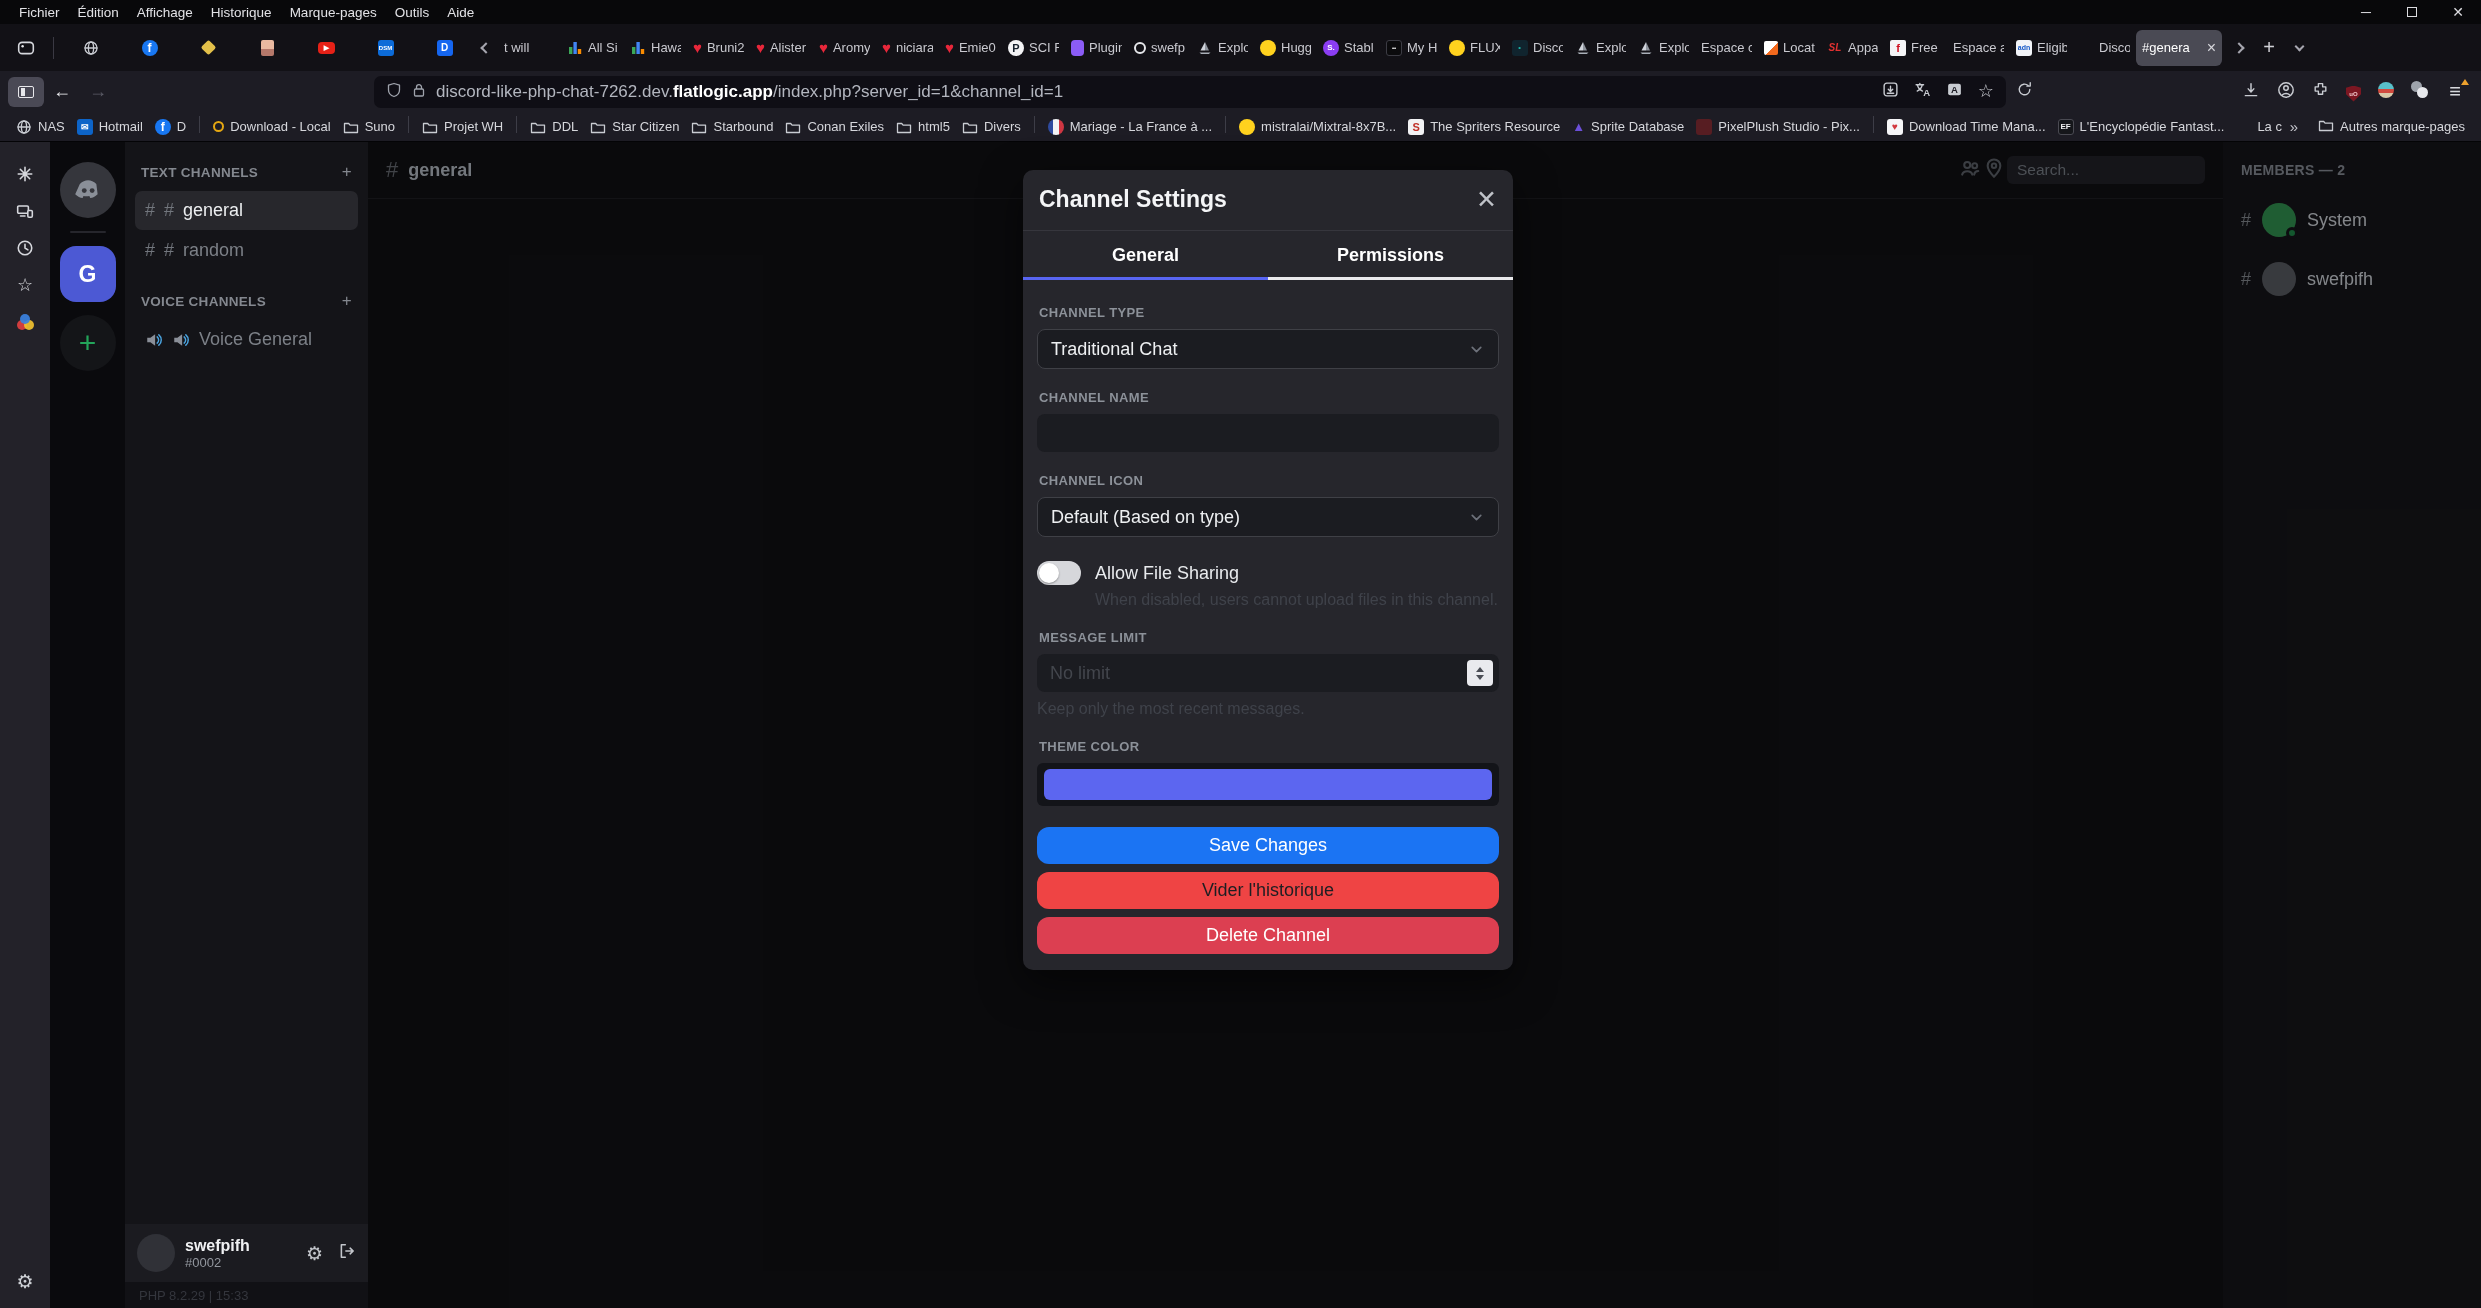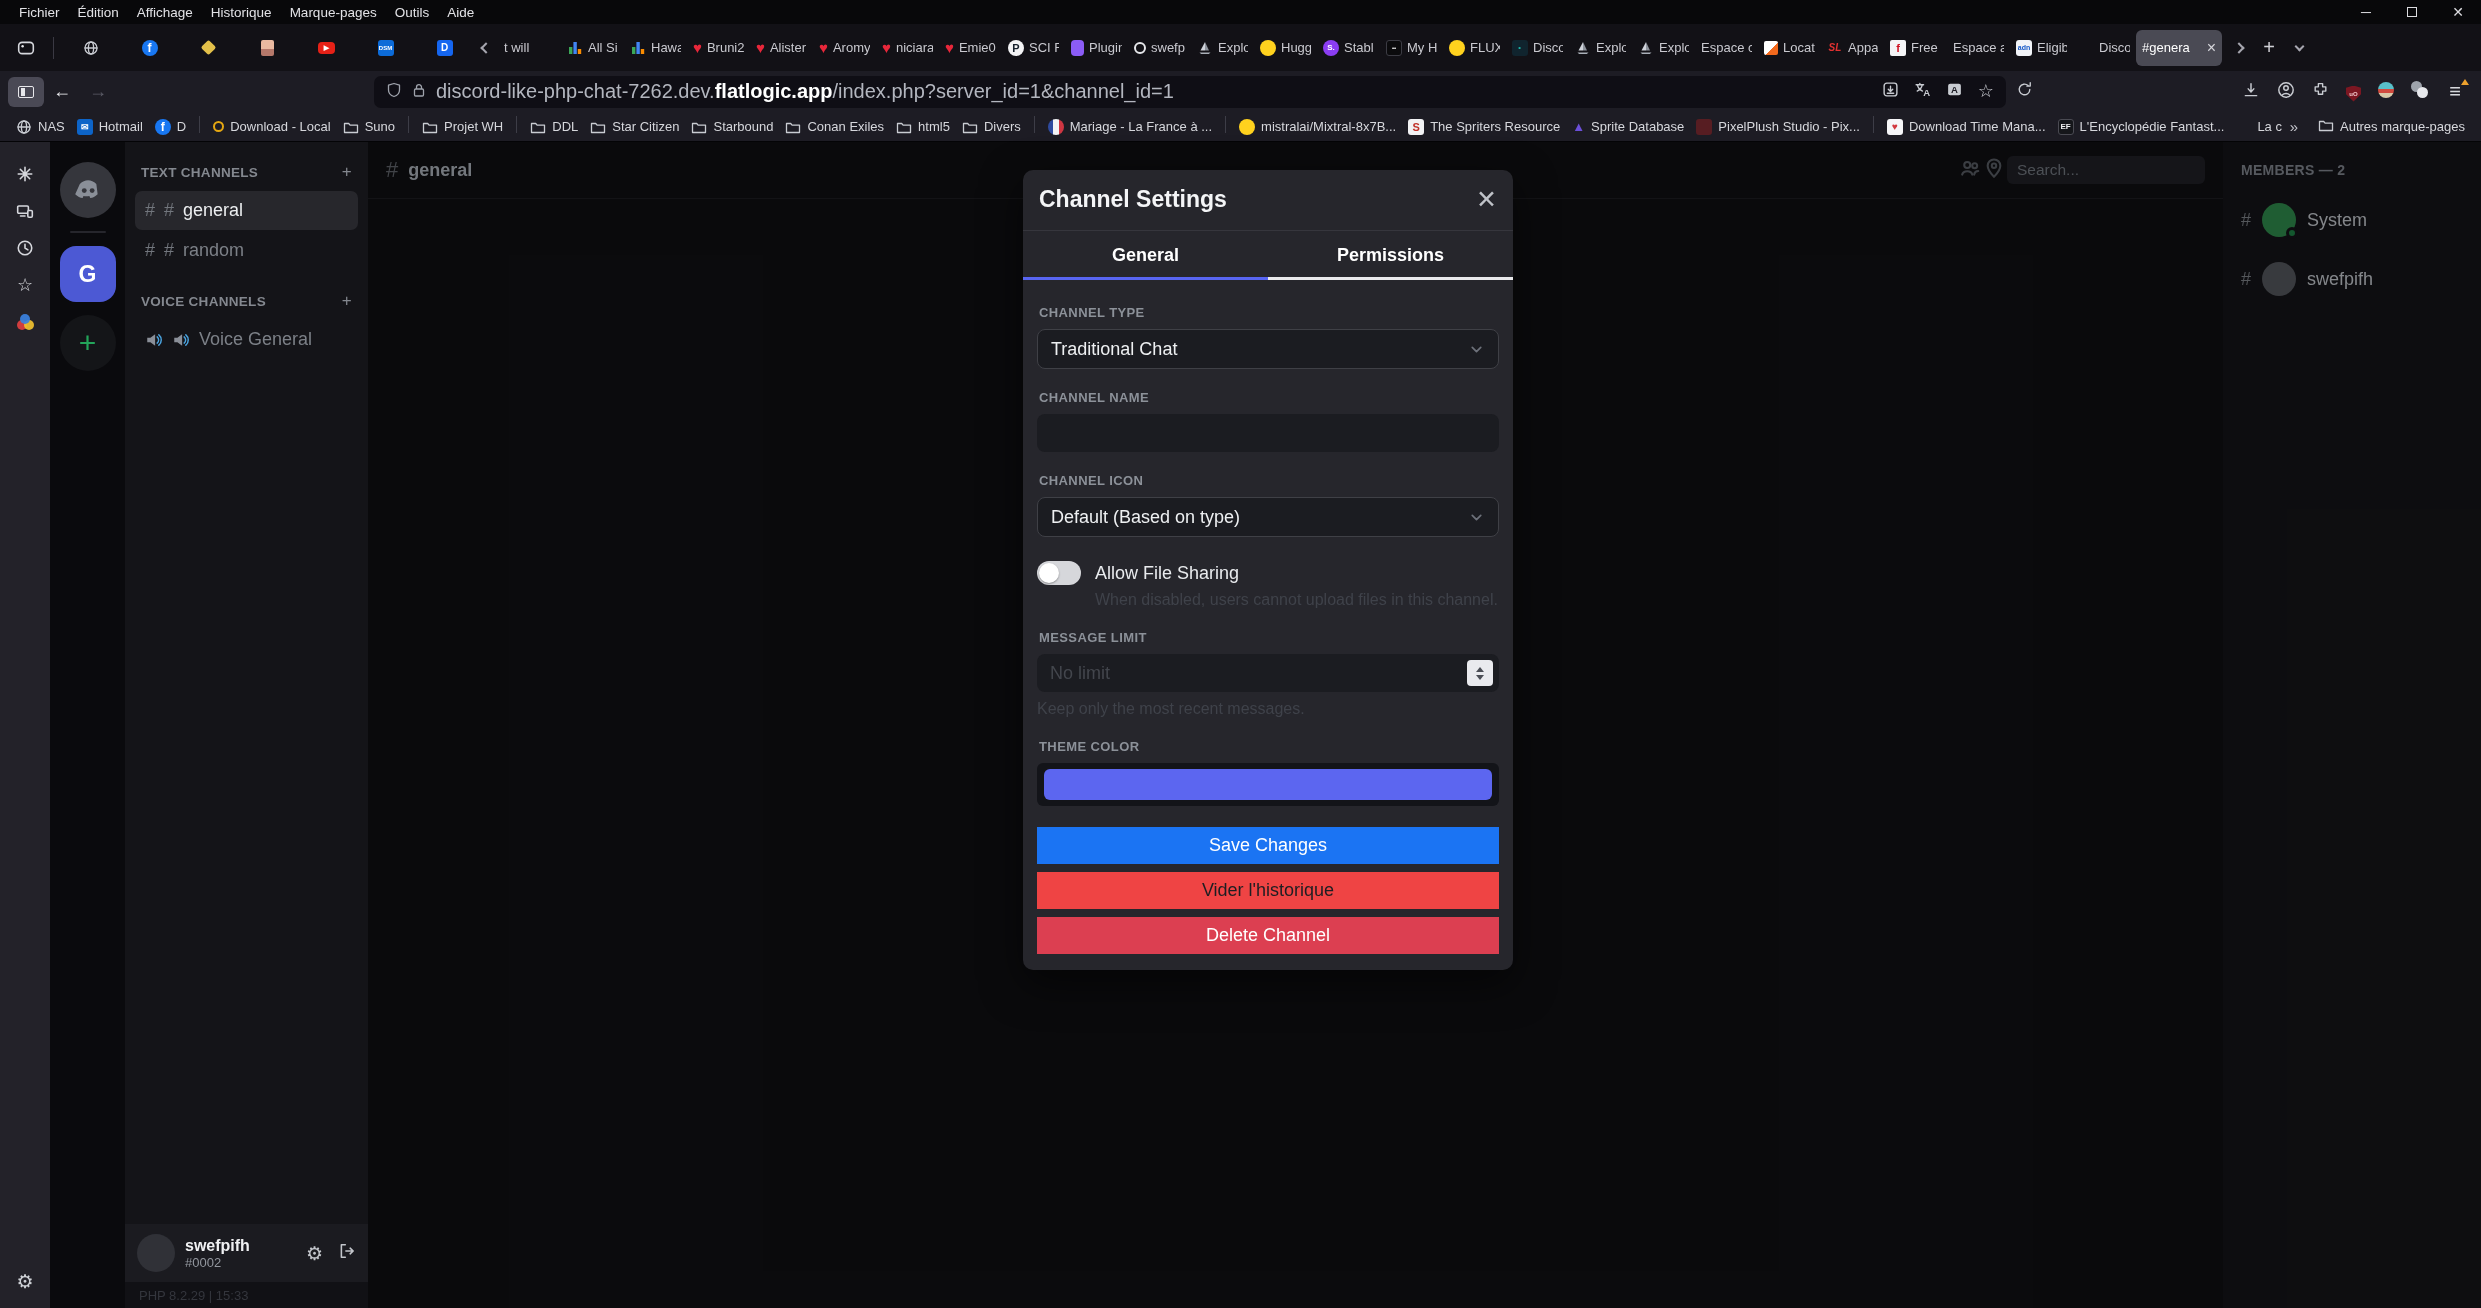--- a/index.html
+++ b/index.html
@@ -35,21 +35,21 @@
   .tc-btn{width:30px;height:32px}
 
   .navbar{height:41px;background:#1d1c24;display:flex;align-items:center;padding:0 8px}
   .nav-icon-btn{width:36px;height:30px;border-radius:6px;color:#e8e8ec;font-size:18px;flex:none}
   .sidebar-toggle{background:#4a4955}
   .st-glyph{width:16px;height:12px;border:1.6px solid #e8e8ec;border-radius:2px;position:relative}
   .st-glyph::after{content:"";position:absolute;left:1.5px;top:1px;bottom:1px;width:4px;background:#e8e8ec}
   .fwd{color:#5d5d68}
   .urlbar{margin-left:258px;width:1632px;height:32px;background:#0f0e15;border-radius:7px;
     display:flex;align-items:center;padding:0 12px;gap:9px;flex:none}
-  .url-text{font-size:20px;color:#b3b6bf;white-space:nowrap;overflow:hidden;flex:1}
+  .url-text{font-size:17px;color:#b3b6bf;white-space:nowrap;overflow:hidden;flex:1}
   .url-domain{color:#ffffff;font-weight:700}
   .url-icons{display:flex;gap:15px;align-items:center}
   .nav-right{margin-left:auto;display:flex;gap:17px;align-items:center;padding-right:8px}
   .refresh-wrap{margin-left:10px}
 
   .bookmarksbar{height:30px;background:#1d1c24;border-bottom:1px solid #040406;display:flex;
     align-items:center;padding:0 10px;font-size:13px;color:#d6d7dc}
   .bm-scroll{display:flex;overflow:hidden;flex:1;min-width:0}
   .bm{display:flex;align-items:center;gap:6px;padding:3px 6px;border-radius:4px;white-space:nowrap;flex:none}
   .bm-sep{width:1px;height:17px;background:#3d3d47;margin:0 7px;flex:none}
@@ -140,21 +140,21 @@
   .f-help.indent{margin-left:58px;margin-top:6px}
   .limit-wrap{position:relative}
   .spinner{position:absolute;right:6px;top:6px;width:26px;height:26px;background:#e9eaee;border-radius:4px;
     display:flex;flex-direction:column;align-items:center;justify-content:center;gap:3px}
   .spin-up{width:0;height:0;border-left:4px solid transparent;border-right:4px solid transparent;
     border-bottom:5px solid #4a4d55}
   .spin-down{width:0;height:0;border-left:4px solid transparent;border-right:4px solid transparent;
     border-top:5px solid #4a4d55}
   .color-field{background:#131419;border-radius:6px;padding:6px 7px}
   .color-swatch{height:31px;border-radius:6px}
-  .modal-btn{height:37px;border-radius:0;display:flex;align-items:center;justify-content:center;
+  .modal-btn{height:37px;border-radius:12px;display:flex;align-items:center;justify-content:center;
     font-size:18px;margin-top:8px;color:#fff}
   .modal-btn.first{margin-top:21px}
   .btn-warn{color:#1d1e22}
 </style>
 </head>
 <body>
 
 <div class="menubar">
   <div id="menu-items" style="display:flex">
       <div class="menu-item">Fichier</div>

